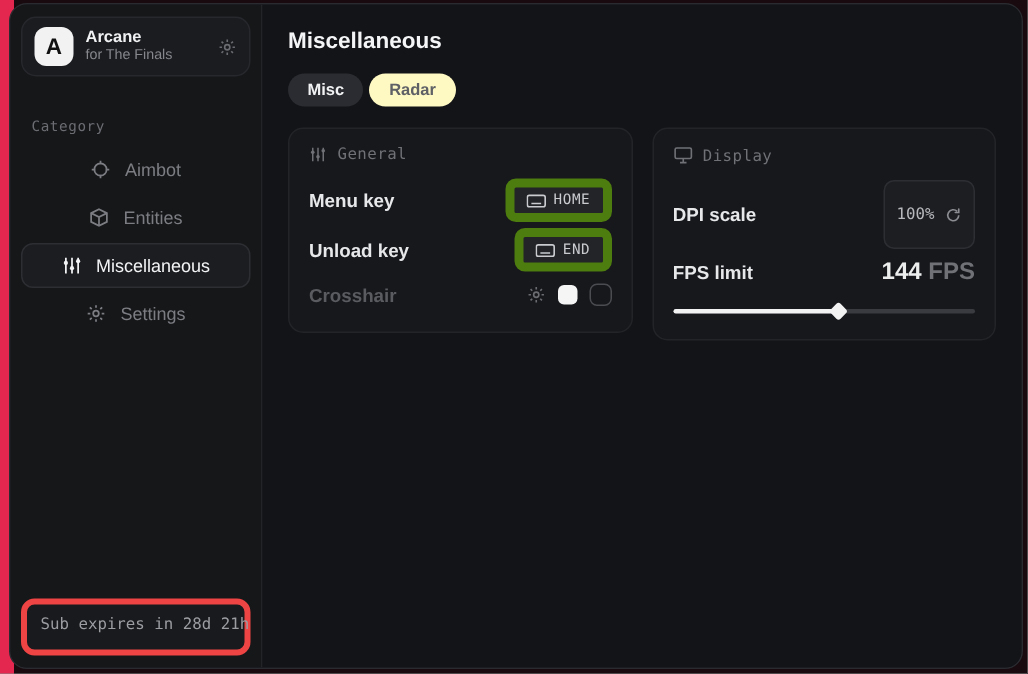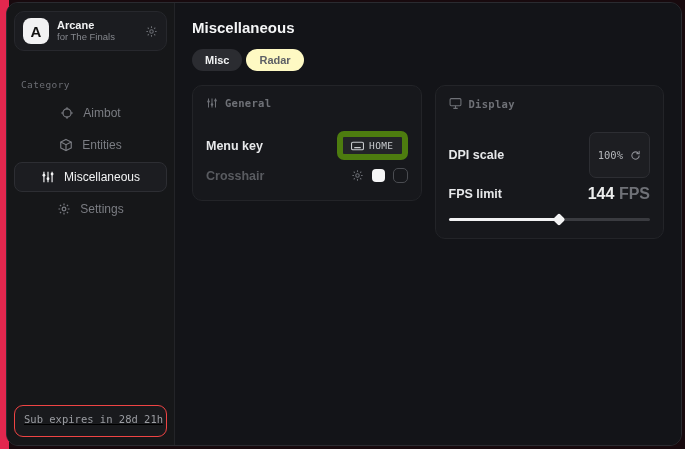--- a/index.html
+++ b/index.html
@@ -41,23 +41,22 @@
   .nav { display:flex; flex-direction:column; gap:2px; }
   .nav-item {
     display:flex; align-items:center; gap:9px; padding:7px 8px;
     border-radius:8px; color:#7b7d83; font-size:12px; font-weight:500;
     border:1px solid transparent; cursor:pointer;justify-content:center;
   }
   .nav-item .ni-icon { display:flex; color:inherit; }
   .nav-item.active { color:#f2f3f4; background:#1c1d21; border-color:#2d2e33; }
   .sb-spacer { flex:1; }
   .footer-card {
-    border:1px solid #ef4444; background:#191a1d; border-radius:9px;
+    border:4px solid #ef4444; background:#191a1d; border-radius:9px;
     padding:7px 9px 8px;
-    text-decoration:underline;
   }
   .footer-line1 {
     font-family:"DejaVu Sans Mono", monospace;
     color:#9b9da2; font-size:10.5px; margin-bottom:3px; white-space:nowrap;
   }
   .footer-line2 { color:#6d6f74; font-size:9.5px; font-weight:bold; }
   
   .main { flex:1; padding:16px 17px; background:#131418; }
   .page-title { color:#f4f5f6; font-size:15px; font-weight:bold; }
   .tabs { display:flex; gap:4px; margin-top:13px; }
@@ -67,22 +66,21 @@
   }
   .tab.active { background:#2b2c31; color:#f1f2f3; }
   .cards { display:grid; grid-template-columns:1fr 1fr; gap:13px; margin-top:14px; align-items:start; }
   .card {
     background:#17181c; border:1px solid #232428; border-radius:10px;
     padding:11px 13px 13px;
   }
   .card-head {
     display:flex; align-items:center; gap:7px; color:#6f7177;
     font-family:"DejaVu Sans Mono", monospace; font-size:10.5px; letter-spacing:.3px;
-    margin-bottom:22px;
-    font-weight:bold;
+    margin-bottom:10px;
   }
   .row { display:flex; align-items:center; justify-content:space-between; min-height:23px; margin-top:4px; }
   .row-label { color:#e7e8ea; font-size:12.5px; font-weight:600; }
   .row-label.muted { color:#595b60;text-align:right; }
   .keybtn {
     display:flex; align-items:center; gap:5px; background:#232428; border:6px solid #4d7c0f;
     border-radius:7px; padding:3px 8px; cursor:pointer; color:#c9cbcf;
   }
   .keybtn .key-label { font-family:"DejaVu Sans Mono", monospace; font-size:9.5px; letter-spacing:.4px; }
   .ctrl-group { display:flex; align-items:center; gap:8px; }
@@ -207,20 +205,32 @@
             <span>
               <svg width="13" height="10" viewBox="0 0 24 16" fill="none" stroke="currentColor" stroke-width="2">
                 <rect x="1" y="1" width="22" height="14" rx="2.5"></rect>
                   <path d="M6 11h12"></path>
               </svg>
             </span>
             <span class="key-label">HOME</span>
           </div>
         </div>
 
+        <div class="row">
+          <span class="row-label">Unload key</span>
+          <div class="keybtn">
+            <span>
+              <svg width="13" height="10" viewBox="0 0 24 16" fill="none" stroke="currentColor" stroke-width="2">
+                <rect x="1" y="1" width="22" height="14" rx="2.5"></rect>
+                  <path d="M6 11h12"></path>
+              </svg>
+            </span>
+            <span class="key-label">END</span>
+          </div>
+        </div>
 
         <div class="row">
           <span class="row-label muted">Crosshair</span>
           <div class="ctrl-group">
             <span class="mini-gear">
               <svg width="13" height="13" viewBox="0 0 24 24" fill="none" stroke="currentColor" stroke-width="2">
                 <circle cx="12" cy="12" r="3.2"></circle>
                 <path d="M12 2.5v3M12 18.5v3M2.5 12h3M18.5 12h3M5 5l2.1 2.1M16.9 16.9L19 19M19 5l-2.1 2.1M7.1 16.9L5 19"></path>
               </svg>
             </span>

